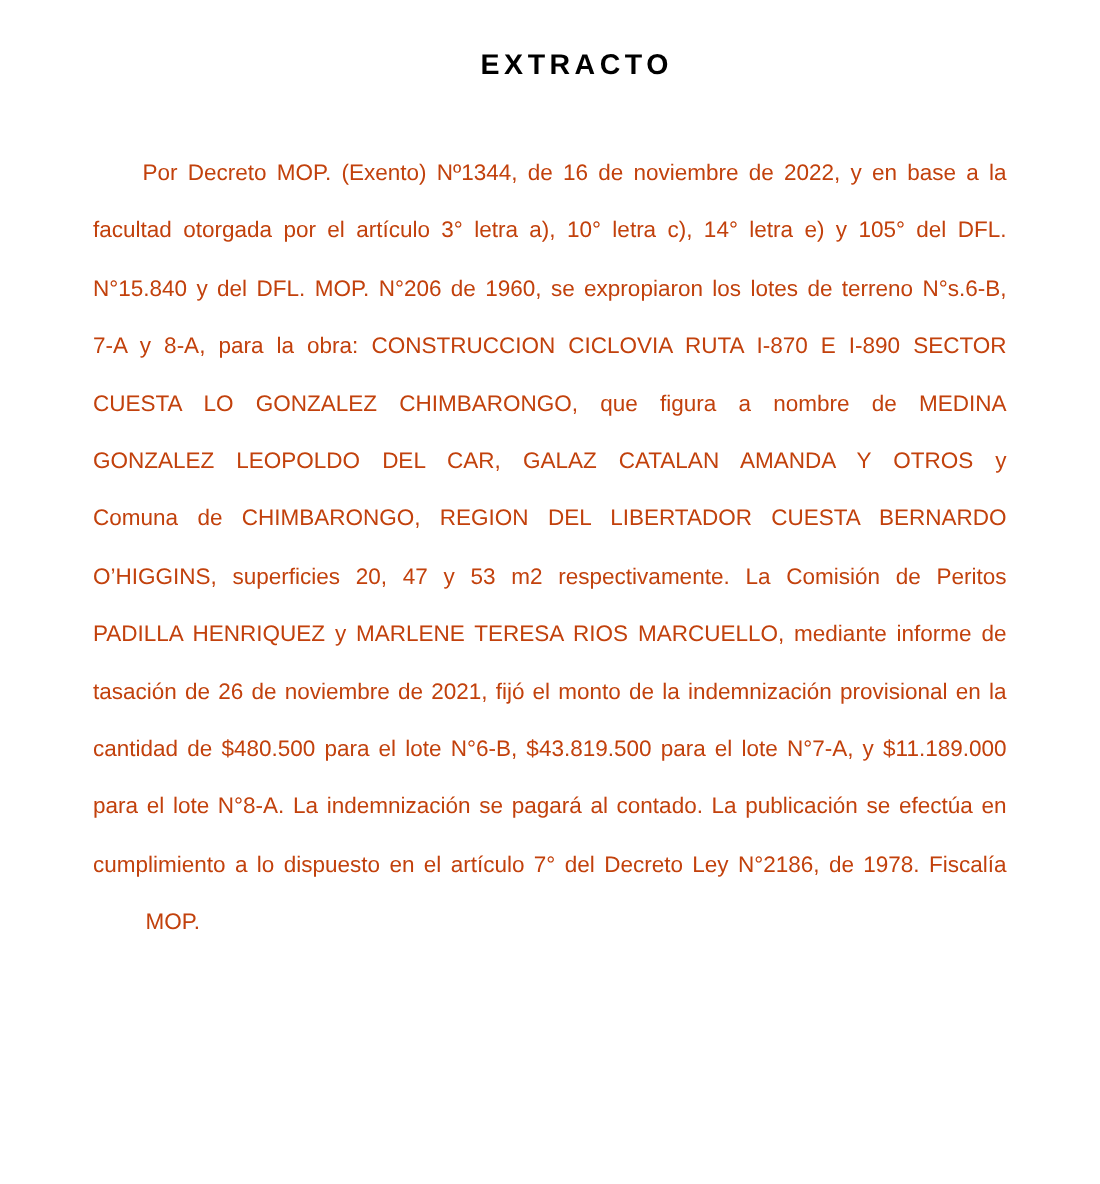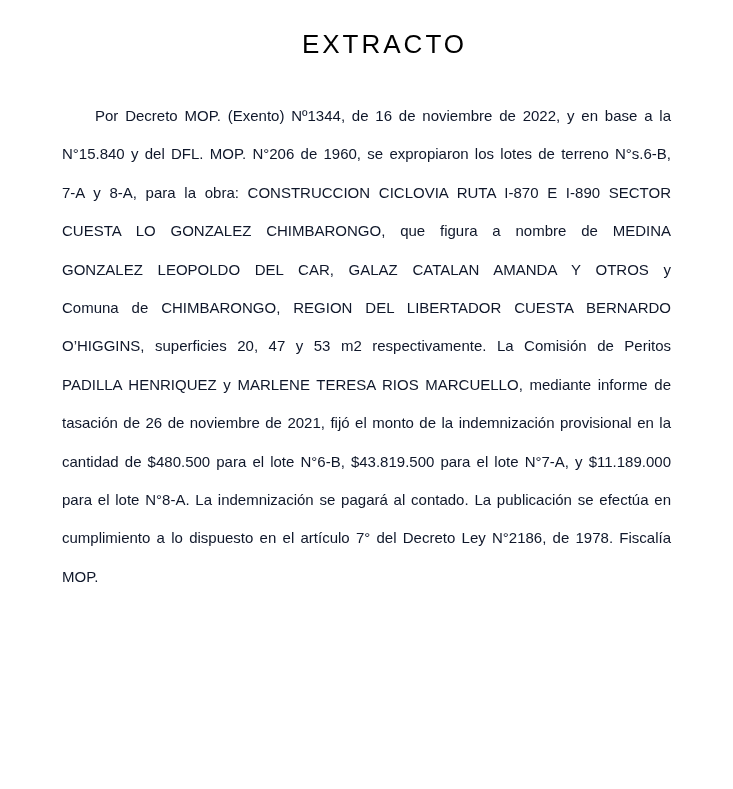--- a/index.html
+++ b/index.html
@@ -17,22 +17,22 @@
     font-family: "Liberation Sans", sans-serif;
     overflow: hidden;
   }
 
   .doc-title {
     position: absolute;
     top: 32px;
     left: 0;
     width: 733px;
     text-align: center;
-    font-size: 26px;
-    font-weight: normal;
+    font-size: 19px;
+    font-weight: bold;
     letter-spacing: 3px;
     line-height: 24px;
     color: #000000;
     padding-left: 36px;
   }
 
   .paragraph {
     position: absolute;
     top: 97px;
     left: 62px;
@@ -40,42 +40,44 @@
   }
 
   .line {
     font-size: 15px;
     line-height: 38.4px;
     height: 38.4px;
     white-space: normal;
     text-align: justify;
     text-align-last: justify;
     -moz-text-align-last: justify;
-    color: #0f172a;
+    color: #c2410c;
   }
 
   .line.first-line {
     text-indent: 33px;
   }
 
   .line.last-line {
     text-align: left;
     text-align-last: left;
+    margin-left: 35px;
     -moz-text-align-last: left;
   }
 </style>
 </head>
 <body>
 
 <div class="page">
 
   <div class="doc-title">EXTRACTO</div>
 
   <div class="paragraph">
     <div class="line first-line">Por Decreto MOP. (Exento) Nº1344, de 16 de noviembre de 2022, y en base a la</div>
+    <div class="line">facultad otorgada por el artículo 3° letra a), 10° letra c), 14° letra e) y 105° del DFL.</div>
     <div class="line">N°15.840 y del DFL. MOP. N°206 de 1960, se expropiaron los lotes de terreno N°s.6-B,</div>
     <div class="line">7-A y 8-A, para la obra: CONSTRUCCION CICLOVIA RUTA I-870 E I-890 SECTOR</div>
     <div class="line">CUESTA LO GONZALEZ CHIMBARONGO, que figura a nombre de MEDINA</div>
     <div class="line">GONZALEZ LEOPOLDO DEL CAR, GALAZ CATALAN AMANDA Y OTROS y</div>
     <div class="line">Comuna de CHIMBARONGO, REGION DEL LIBERTADOR CUESTA BERNARDO</div>
     <div class="line">O’HIGGINS, superficies 20, 47 y 53 m2 respectivamente. La Comisión de Peritos</div>
     <div class="line">PADILLA HENRIQUEZ y MARLENE TERESA RIOS MARCUELLO, mediante informe de</div>
     <div class="line">tasación de 26 de noviembre de 2021, fijó el monto de la indemnización provisional en la</div>
     <div class="line">cantidad de $480.500 para el lote N°6-B, $43.819.500 para el lote N°7-A, y $11.189.000</div>
     <div class="line">para el lote N°8-A. La indemnización se pagará al contado. La publicación se efectúa en</div>

